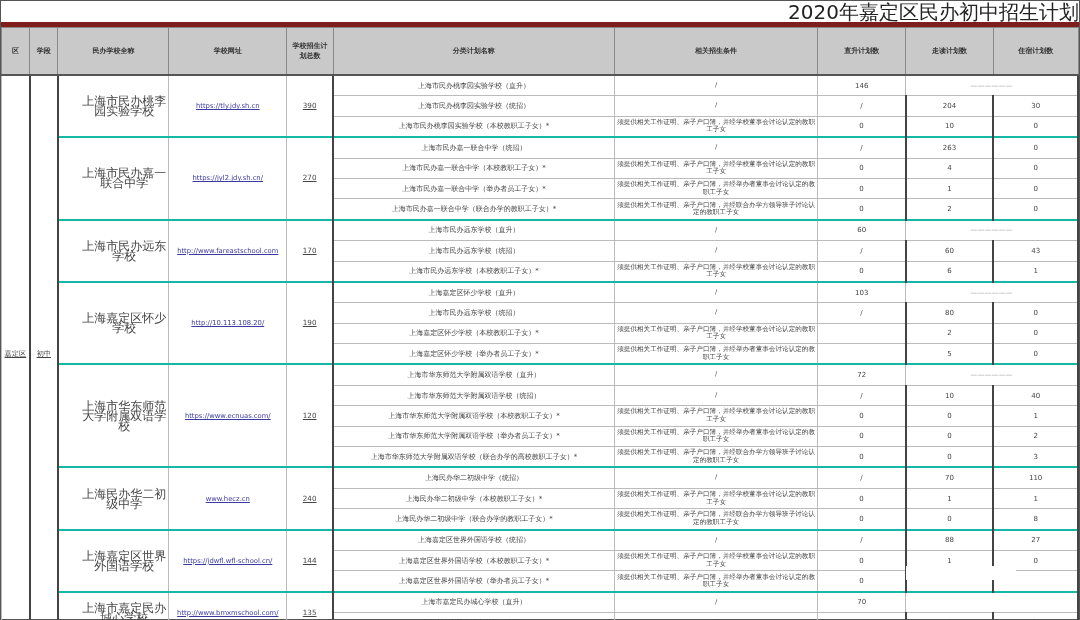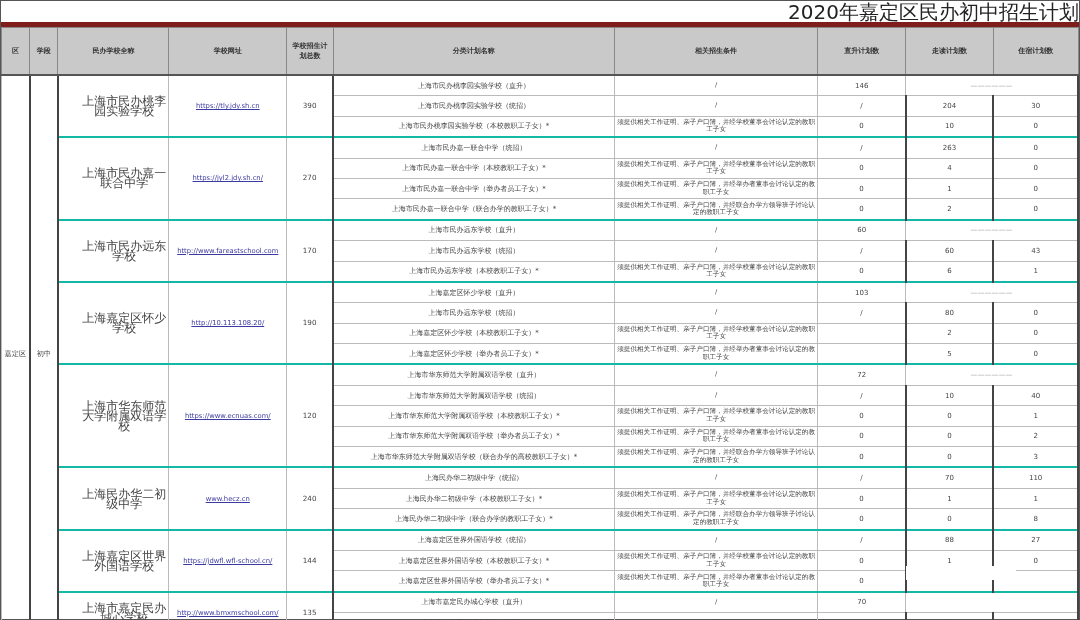--- a/index.html
+++ b/index.html
@@ -6,21 +6,21 @@
   body{width:1080px;height:620px;overflow:hidden;font-family:"DejaVu Sans","Liberation Sans",sans-serif;color:#333;}
   .sheet{position:relative;width:1078px;height:618px;border:1px solid #555;background:#fff;}
   .title{height:21px;line-height:22px;text-align:right;font-size:20px;color:#222;border-bottom:5px solid #7f1d1d;}
   table{border-collapse:collapse;table-layout:fixed;width:1078px;}
   th,td{border:1px solid #bbb;text-align:center;vertical-align:middle;padding:0 2px;overflow:hidden;}
   thead th{background:#c9c9c9;height:46px;font-size:7px;font-weight:bold;color:#333;border-color:#888;border-bottom:2px solid #555;}
   tbody td{height:19.4px;font-size:7px;line-height:8px;color:#444;}
   td.cond{font-size:6.6px;line-height:7.5px;}
   td.url{color:#3a3aa0;text-decoration:underline;font-size:6.8px;}
   td.school{font-size:12px;line-height:10px;padding-left:23px;}
-  td.bigcell{font-size:7.2px;}
+  td.bigcell{font-size:7.2px;text-decoration:underline;}
   tr.group-start td{border-top:2px solid #14b8a6;}
   td.dash{color:#999;}
   td.g-left{border-left:2px solid #444;margin-top:48px;}
   td.g-right{border-right:2px solid #444;}
   .col-q{width:28px}.col-xd{width:28px}.col-name{width:110px}.col-url{width:117px}.col-total{width:46px}
   .col-cat{width:279px}.col-cond{width:202px}.col-zs{width:87px}.col-zd{width:87px}.col-zx{width:84px}
   .smudge{position:absolute;left:905px;top:565px;width:110px;height:14px;background:#fff;}
 </style>
 </head>
 <body>

